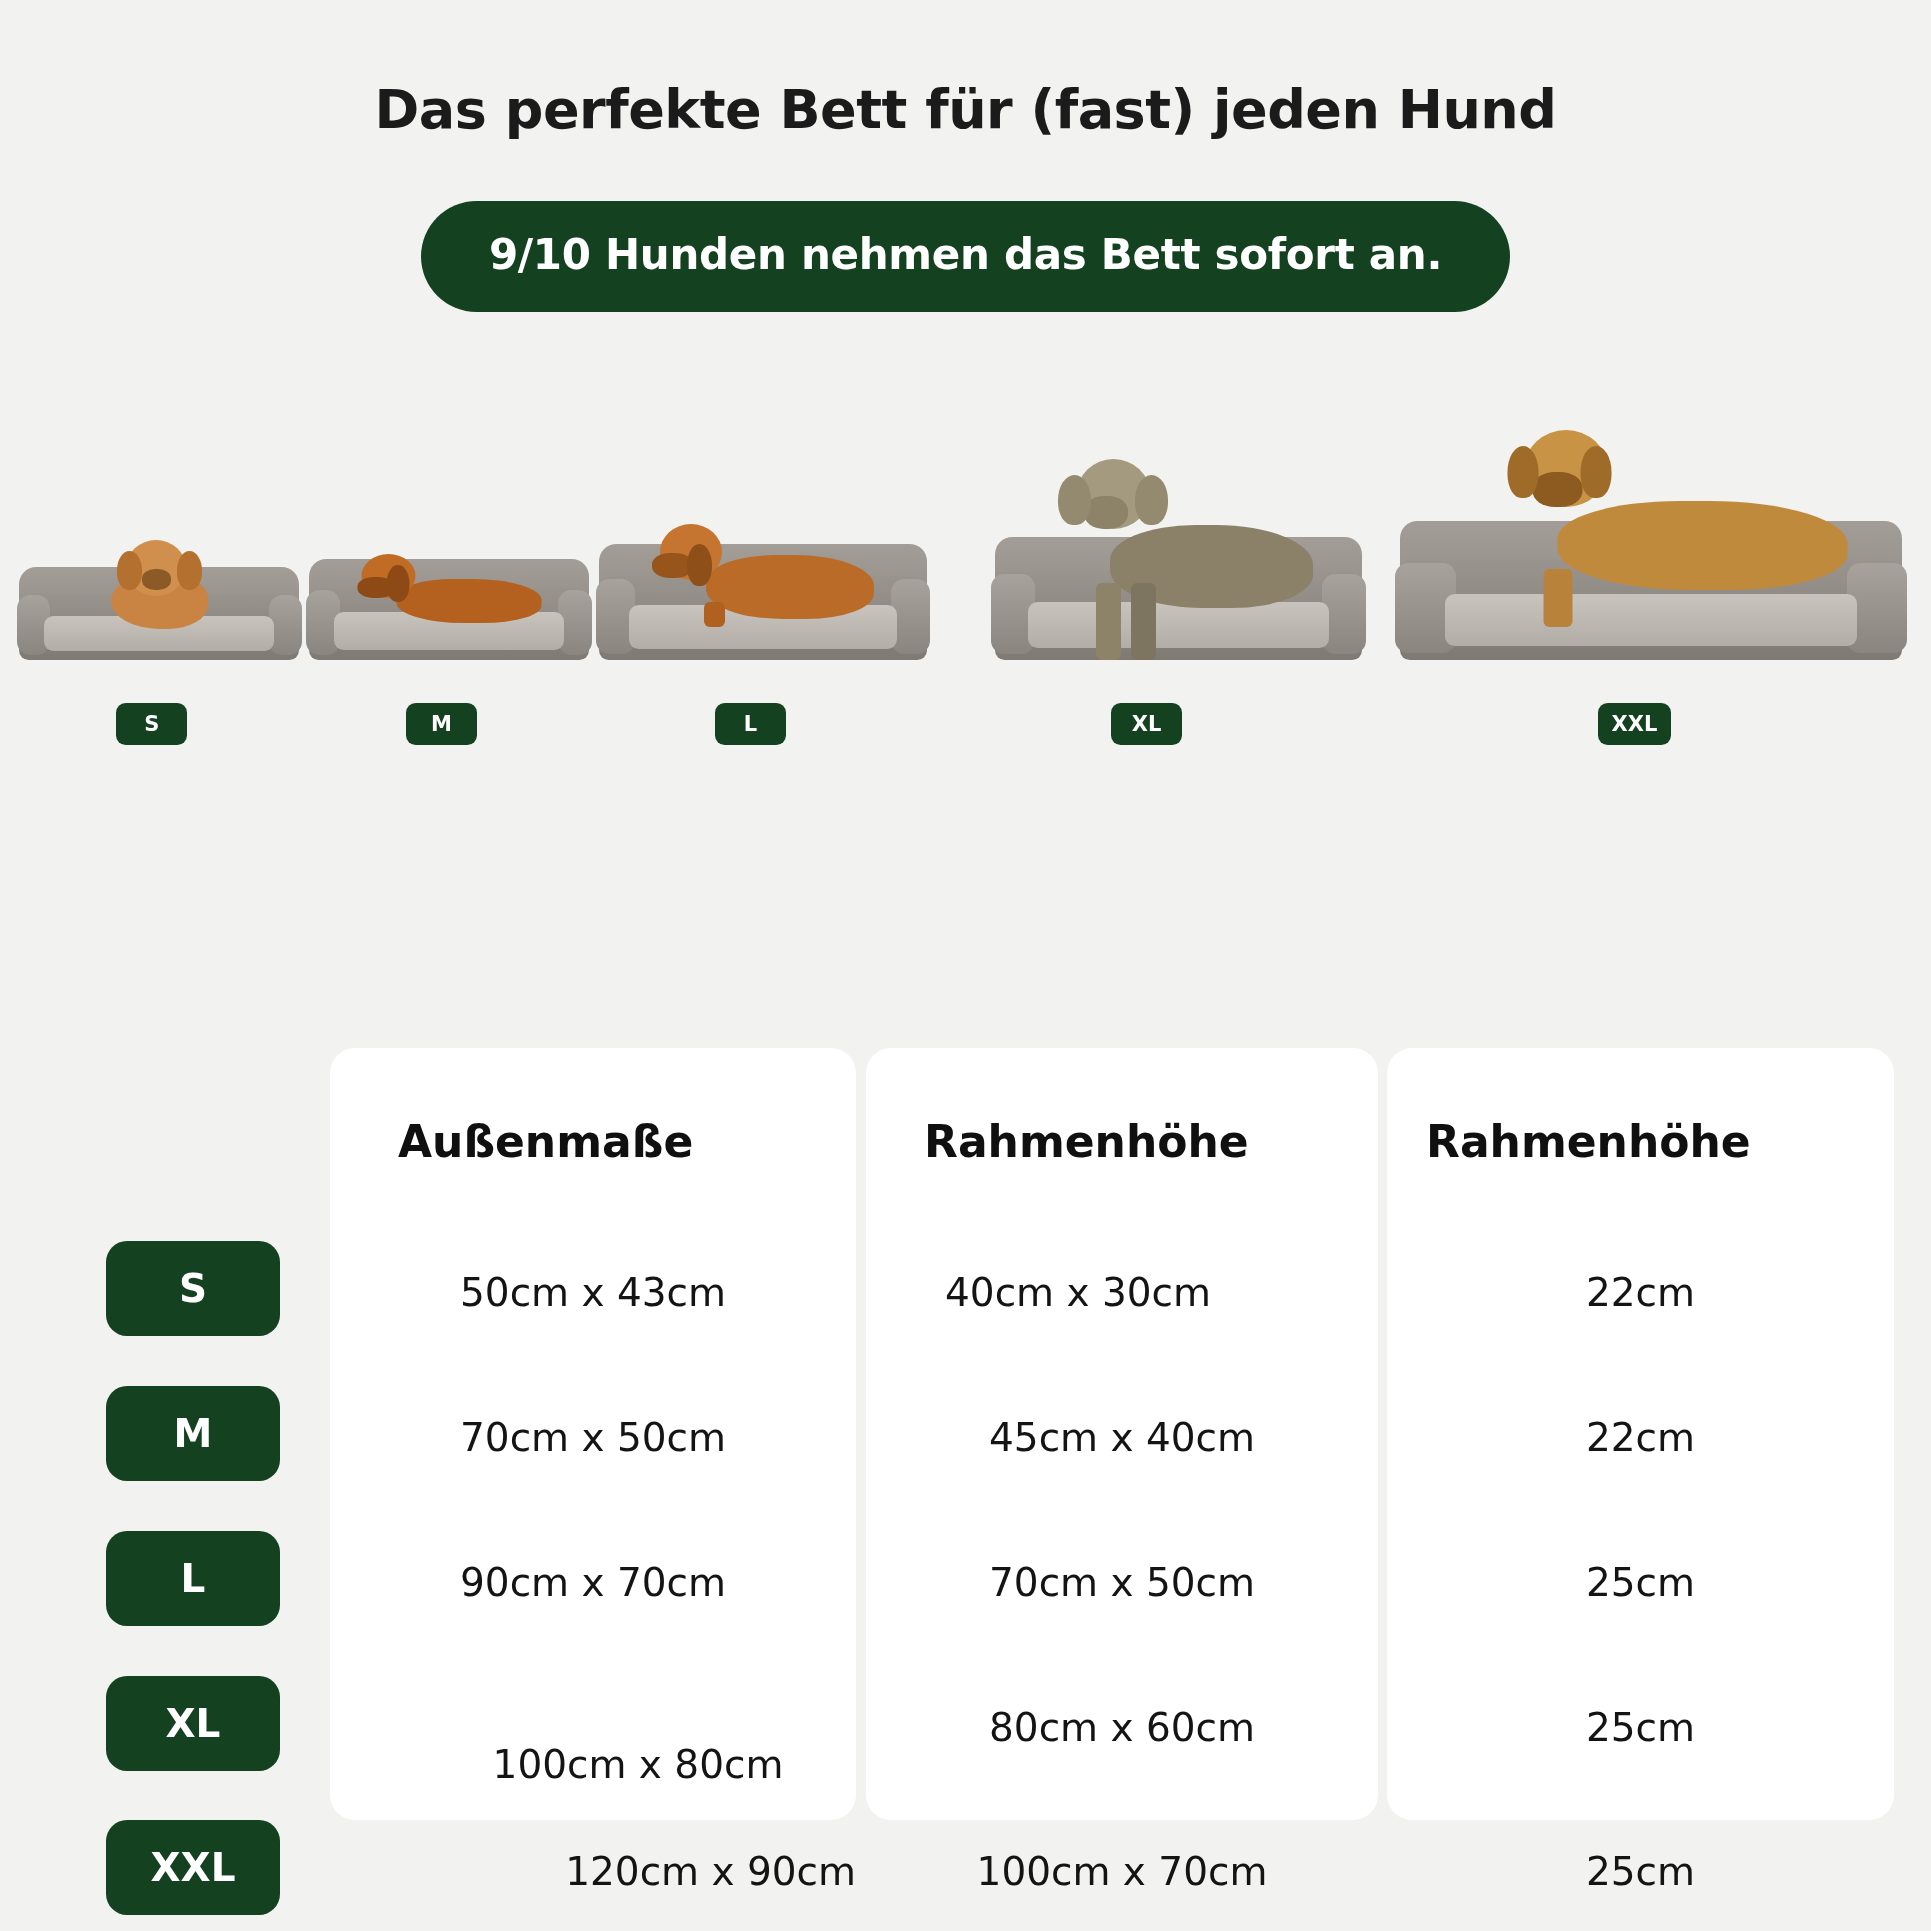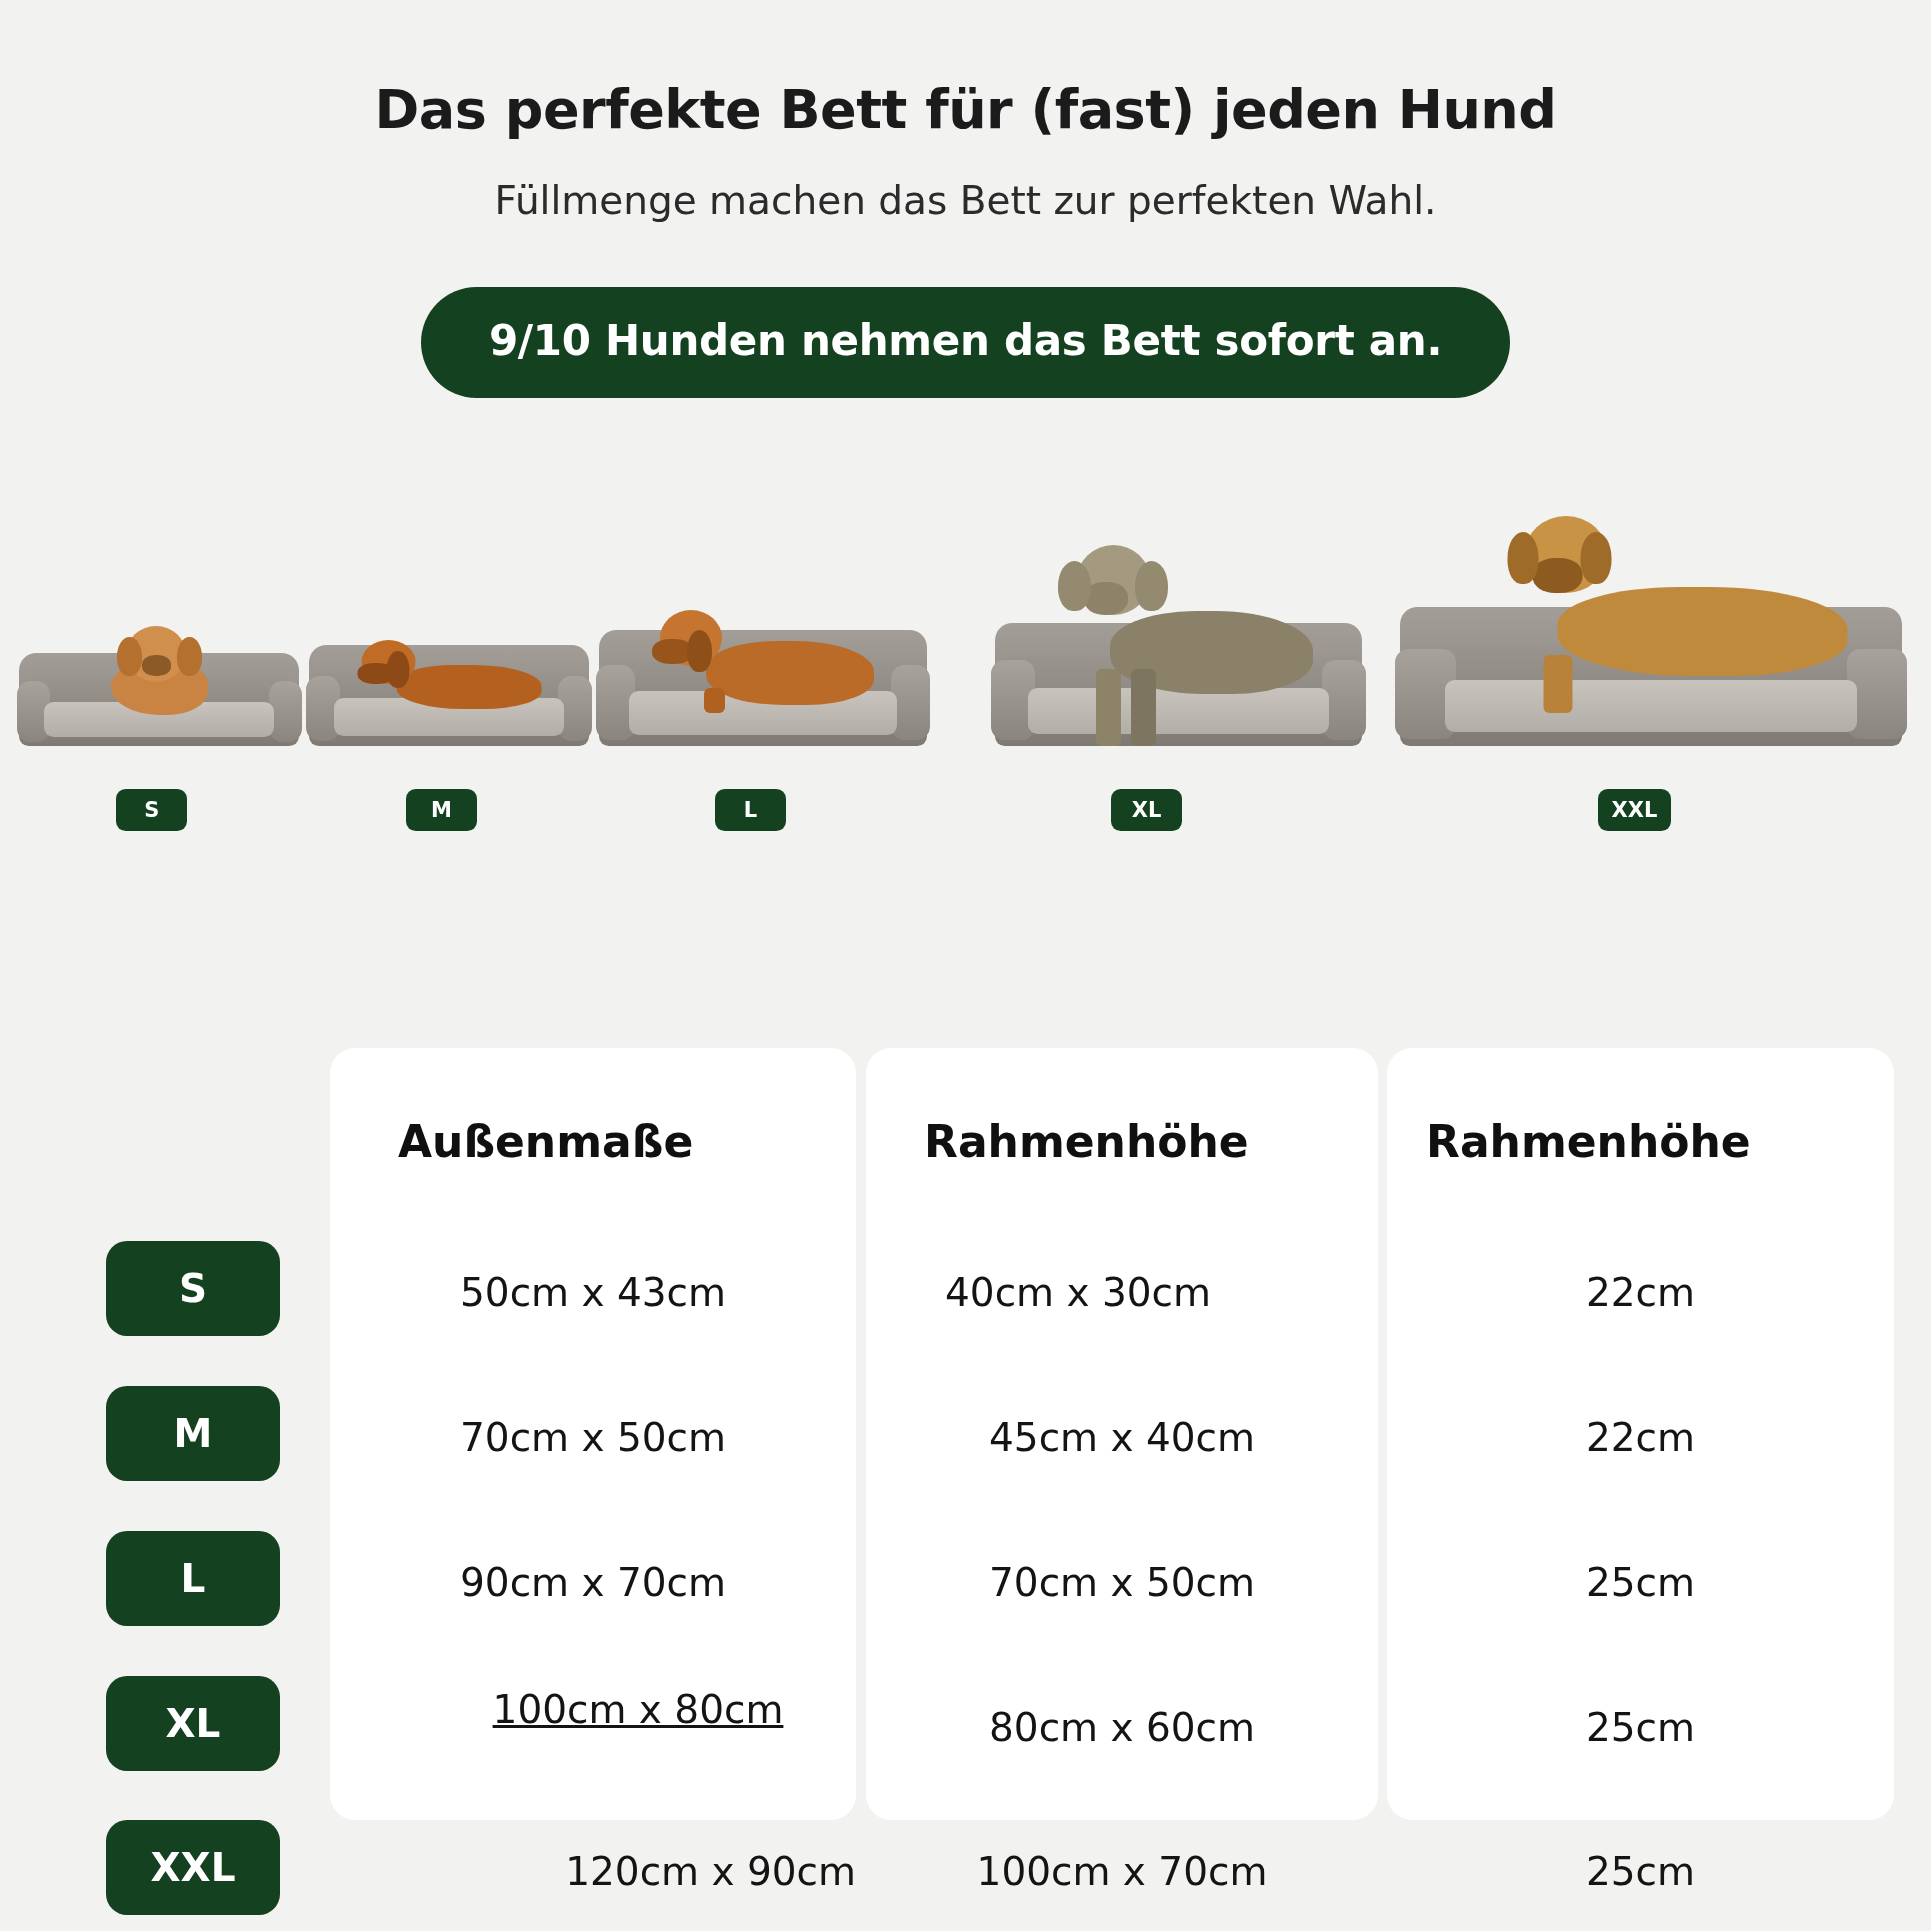--- a/index.html
+++ b/index.html
@@ -193,21 +193,20 @@
   }
 </style>
 </head>
 <body>
 
 <div class="page">
 
   <div class="header">
     <div class="headline">Das perfekte Bett für (fast) jeden Hund</div>
     <div class="subline">
-      <div>Füllmenge machen das Bett zur perfekten Wahl.</div>
     </div>
   </div>
 
   <div class="badge-wrap">
     <div class="badge">9/10 Hunden nehmen das Bett sofort an.</div>
   </div>
 
   <div class="dogs">
 
     <div class="dog-cell" style="left:19.3px; width:280px; height:145px;">
@@ -323,21 +322,21 @@
     <div class="cell" style="top:367px;left:330px;width:526px;">70cm x 50cm</div>
     <div class="cell" style="top:367px;left:866px;width:512px;">45cm x 40cm</div>
     <div class="cell" style="top:367px;left:1387px;width:507px;">22cm</div>
 
     <div class="row-pill" style="top:483px;">L</div>
     <div class="cell" style="top:512px;left:330px;width:526px;">90cm x 70cm</div>
     <div class="cell" style="top:512px;left:866px;width:512px;">70cm x 50cm</div>
     <div class="cell" style="top:512px;left:1387px;width:507px;">25cm</div>
 
     <div class="row-pill" style="top:628px;">XL</div>
-    <div class="cell" style="top:639px;left:330px;width:616px;text-decoration:underline;">100cm x 80cm</div>
+    <div class="cell" style="top:694px;left:330px;width:616px;">100cm x 80cm</div>
     <div class="cell" style="top:657px;left:866px;width:512px;">80cm x 60cm</div>
     <div class="cell" style="top:657px;left:1387px;width:507px;">25cm</div>
 
     <div class="row-pill" style="top:772px;">XXL</div>
     <div class="cell" style="top:801px;left:330px;width:526px;text-align:right;">120cm x 90cm</div>
     <div class="cell" style="top:801px;left:866px;width:512px;">100cm x 70cm</div>
     <div class="cell" style="top:801px;left:1387px;width:507px;">25cm</div>
 
   </div>
 

